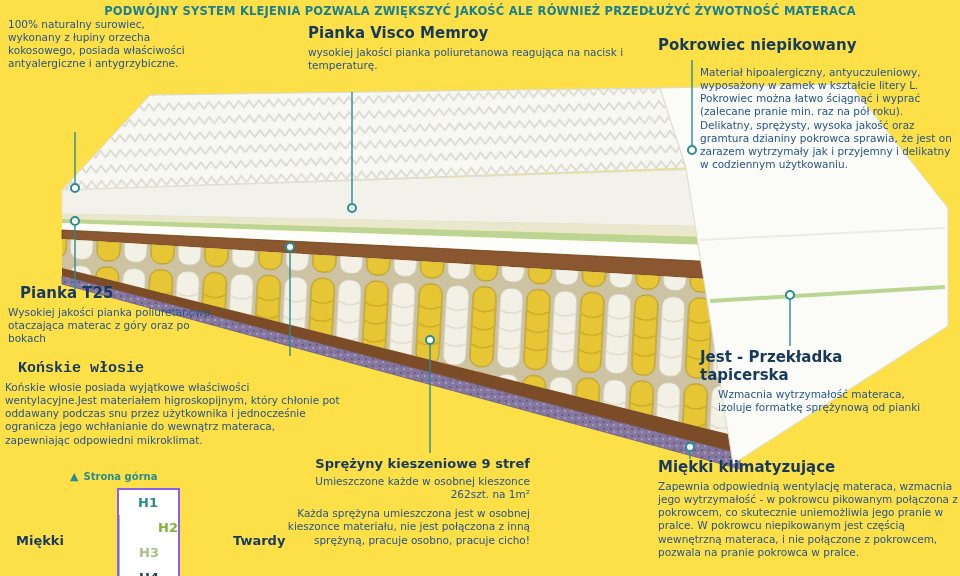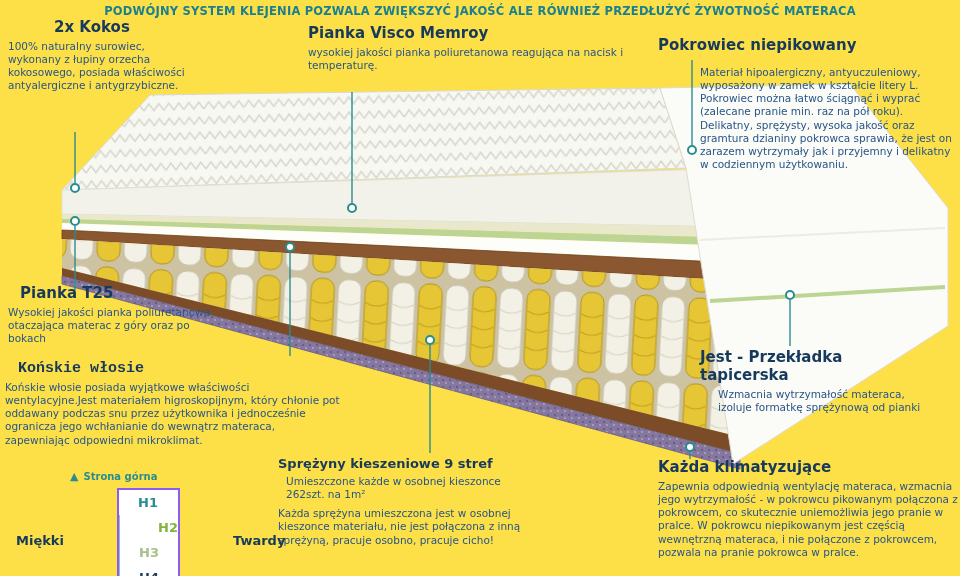--- a/index.html
+++ b/index.html
@@ -17,21 +17,21 @@
   .callout p{margin:0;font-size:10.5px;line-height:1.25;}
   .kokos{left:8px;top:18px;width:192px;}
   .kokos h3{padding-left:46px;}
   .visco{left:308px;top:24px;width:336px;}
   .pokrowiec{left:658px;top:36px;width:300px;}
   .pokrowiec p{margin-left:42px;width:256px;margin-top:12px;}
   .t25{left:8px;top:284px;width:210px;}
   .t25 h3{padding-left:12px;}
   .konskie{left:5px;top:360px;width:338px;}
   .konskie h3{padding-left:13px;font-family:Liberation Mono, monospace;}
-  .sprezyny{left:278px;top:456px;width:252px;}
+  .sprezyny{left:278px;top:456px;width:252px;text-align:right;}
   .sprezyny h3{font-size:13px;}
   .sprezyny p.first{margin-left:8px;}
   .sprezyny p.second{margin-top:6px;}
   .filc{left:700px;top:348px;width:250px;}
   .filc h3{width:180px;}
   .filc p{margin-left:18px;width:205px;}
   .wlokno{left:658px;top:458px;width:302px;}
   .scale-area{position:absolute;left:16px;top:470px;width:360px;z-index:2;}
   .strona{display:flex;align-items:center;gap:5px;color:#2a8c90;font-size:10px;font-weight:bold;}
   .strona.top{margin-left:54px;}
@@ -106,21 +106,20 @@
       <line x1="790" y1="300" x2="790" y2="346" stroke-width="1.4"></line>
       <circle cx="790" cy="295" r="4" fill="#ffffff" stroke-width="2"></circle>
       <line x1="690" y1="451" x2="690" y2="459" stroke-width="1.4"></line>
       <circle cx="690" cy="447" r="4" fill="#ffffff" stroke-width="2"></circle>
     </g>
   </svg>
 
   <div class="header">PODWÓJNY SYSTEM KLEJENIA POZWALA ZWIĘKSZYĆ JAKOŚĆ ALE RÓWNIEŻ PRZEDŁUŻYĆ ŻYWOTNOŚĆ MATERACA</div>
 
   <div class="callout kokos">
-    <h3>2x Kokos</h3>
     <p>100% naturalny surowiec, wykonany z łupiny orzecha kokosowego, posiada właściwości antyalergiczne i antygrzybiczne.</p>
   </div>
 
   <div class="callout visco">
     <h3>Pianka Visco Memroy</h3>
     <p>wysokiej jakości pianka poliuretanowa reagująca na nacisk i temperaturę.</p>
   </div>
 
   <div class="callout pokrowiec">
     <h3>Pokrowiec niepikowany</h3>
@@ -142,21 +141,21 @@
     <p class="first">Umieszczone każde w osobnej kieszonce 262szt. na 1m²</p>
     <p class="second">Każda sprężyna umieszczona jest w osobnej kieszonce materiału, nie jest połączona z inną sprężyną, pracuje osobno, pracuje cicho!</p>
   </div>
 
   <div class="callout filc">
     <h3>Jest - Przekładka tapicerska</h3>
     <p>Wzmacnia wytrzymałość materaca, izoluje formatkę sprężynową od pianki</p>
   </div>
 
   <div class="callout wlokno">
-    <h3>Każda klimatyzujące</h3>
+    <h3>Miękki klimatyzujące</h3>
     <p>Zapewnia odpowiednią wentylację materaca, wzmacnia jego wytrzymałość - w pokrowcu pikowanym połączona z pokrowcem, co skutecznie uniemożliwia jego pranie w pralce. W pokrowcu niepikowanym jest częścią wewnętrzną materaca, i nie połączone z pokrowcem, pozwala na pranie pokrowca w pralce.</p>
   </div>
 
   <div class="scale-area">
     <div class="strona top">
       <span class="arr">▲</span>
       <span>Strona górna</span>
     </div>
     <div class="scale-row">
       <span class="soft-label">Miękki</span>

